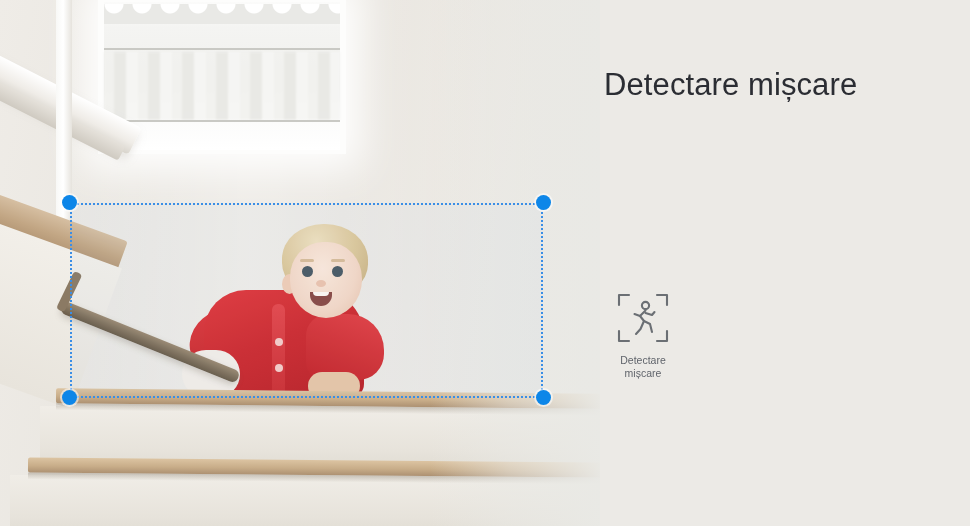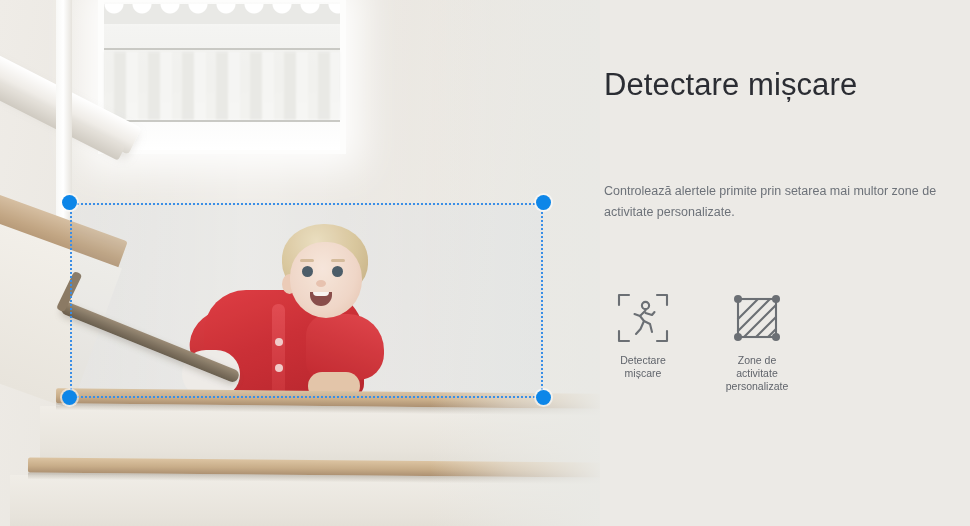--- a/index.html
+++ b/index.html
@@ -113,21 +113,21 @@
   .handle.tr{left:536px;top:195px;}
   .handle.bl{left:62px;top:390px;}
   .handle.br{left:536px;top:390px;}
 
   
   .panel{position:absolute;left:604px;top:0;width:366px;height:526px;}
   .title{position:absolute;left:0;top:66px;font-size:31px;line-height:38px;color:#2b2d33;letter-spacing:.1px;}
   .subtitle{position:absolute;left:0;top:122px;font-size:17px;line-height:24px;color:#3d4149;}
   .desc{position:absolute;left:0;top:181px;width:350px;font-size:12.5px;line-height:21px;color:#6d7279;}
 
-  .features{position:absolute;left:0;top:290px;width:360px;display:flex;gap:36px;}
+  .features{position:absolute;left:0;top:290px;width:360px;display:flex;gap:36px;align-items:flex-end;}
   .feature{width:78px;display:flex;flex-direction:column;align-items:center;}
   .ficon{width:56px;height:56px;display:flex;align-items:center;justify-content:center;}
   .flabel{margin-top:8px;text-align:center;font-size:10.5px;line-height:13px;color:#60646b;}
 </style>
 </head>
 <body>
 
 <div class="stage">
 
   <div class="photo">
@@ -181,50 +181,34 @@
   </div>
 
   <div class="sel"></div>
   <div class="handle tl"></div>
   <div class="handle tr"></div>
   <div class="handle bl"></div>
   <div class="handle br"></div>
 
   <div class="panel">
     <div class="title">Detectare mișcare</div>
-    <div class="desc">Controlează alertele primite prin setarea mai multor zone de activitate personalizate.</div>
 
     <div class="features">
 
       <div class="feature">
         <div class="ficon">
           <svg width="54" height="54" viewBox="0 0 54 54" fill="none" stroke="#6b6f74" stroke-width="2.1" stroke-linecap="round" stroke-linejoin="round">
             <path d="M3 14V4h10M41 4h10v10M51 40v10H41M13 50H3V40"></path>
             <circle cx="29.5" cy="14.5" r="3.6"></circle>
             <path d="M29.5 19.5 L24 25 L18.5 23"></path>
             <path d="M24 25 L28 30 L24.5 38 L20 43"></path>
             <path d="M28 30 L34 33 L36 41"></path>
             <path d="M29.5 22 L36 24 L38.5 21"></path>
           </svg>
         </div>
         <div class="flabel" style="white-space: pre-line;">Detectare
 mișcare</div>
       </div>
 
-      <div class="feature">
-        <div class="ficon">
-          <svg width="54" height="54" viewBox="0 0 54 54" fill="none" stroke="#6b6f74" stroke-width="2.1" stroke-linecap="round">
-            <rect x="8" y="8" width="38" height="38"></rect>
-            <path d="M8 28 L28 8 M8 40 L40 8 M14 46 L46 14 M26 46 L46 26 M38 46 L46 38"></path>
-            <circle cx="8" cy="8" r="4" fill="#6b6f74" stroke="none"></circle>
-            <circle cx="46" cy="8" r="4" fill="#6b6f74" stroke="none"></circle>
-            <circle cx="8" cy="46" r="4" fill="#6b6f74" stroke="none"></circle>
-            <circle cx="46" cy="46" r="4" fill="#6b6f74" stroke="none"></circle>
-          </svg>
-        </div>
-        <div class="flabel" style="white-space: pre-line;">Zone de
-activitate
-personalizate</div>
-      </div>
 
     </div>
   </div>
 </div>
 
 </body></html>

